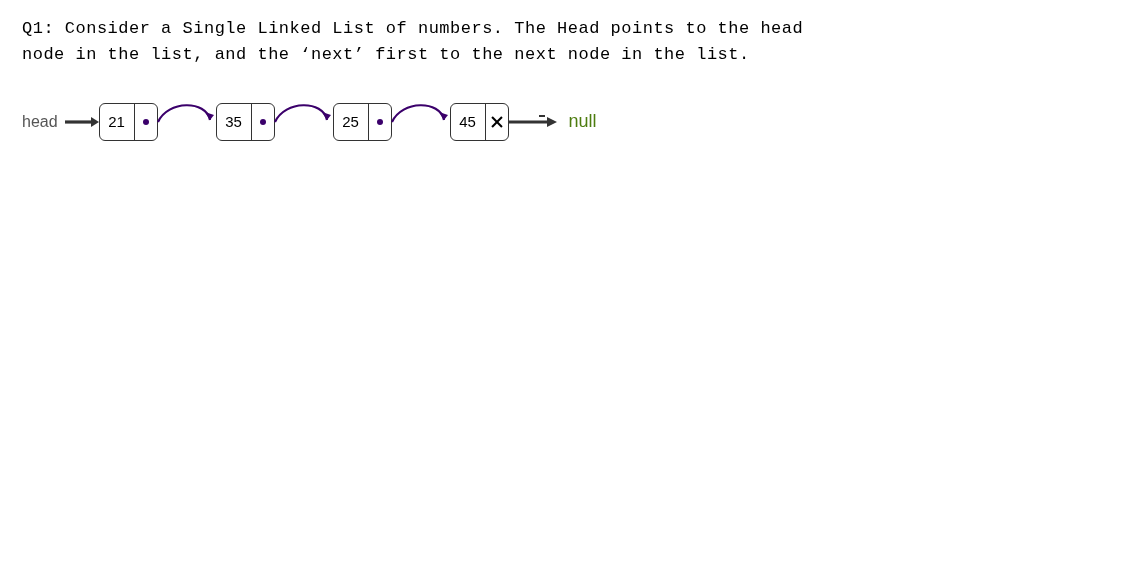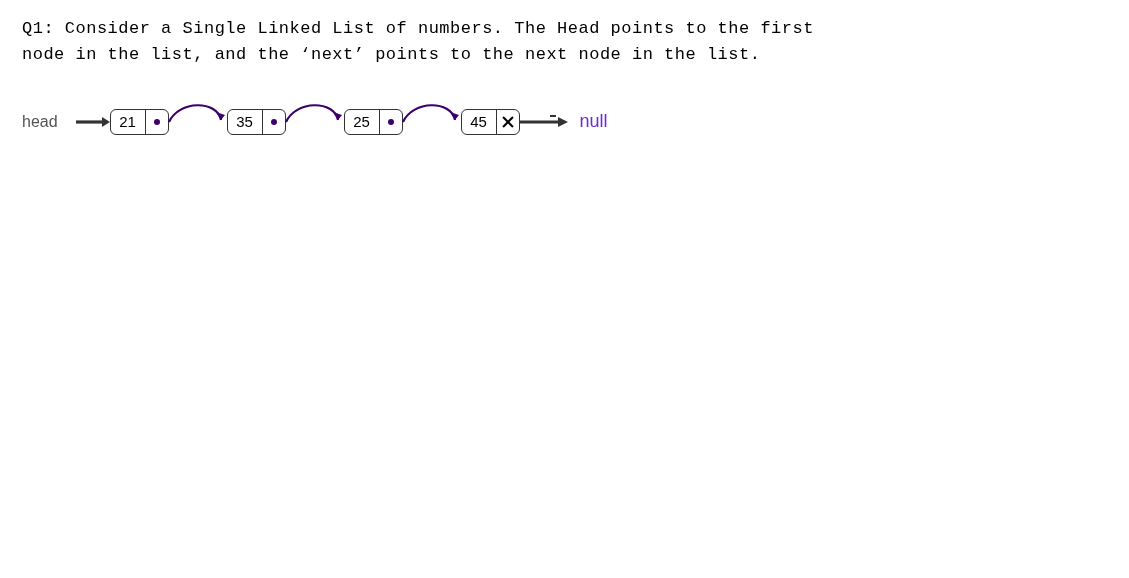--- a/index.html
+++ b/index.html
@@ -27,39 +27,39 @@
   }
   .diagram-row {
     display: flex;
     align-items: center;
     height: 50px;
   }
   .head-label {
     font-family: Arial, Helvetica, sans-serif;
     font-size: 16px;
     color: #555;
-    margin-right: 18px;
+    margin-right: 7px;
   }
   .null-label {
     font-family: Arial, Helvetica, sans-serif;
     font-size: 18px;
-    color: #6d28d9;
+    color: #4d7c0f;
     margin-left: 10px;
   }
   .arrow-head {
     width: 34px;
     height: 14px;
     display: flex;
     align-items: center;
   }
   .arrow-head svg { width: 100%; height: 100%; }
   .node {
     display: inline-flex;
     align-items: stretch;
-    height: 26px;
+    height: 38px;
     border: 1.4px solid #333;
     border-radius: 6px;
     overflow: hidden;
     box-sizing: border-box;
   }
   .node .val {
     width: 34px;
     display: flex;
     align-items: center;
     justify-content: center;
@@ -112,22 +112,22 @@
     margin-top: 14px;
     letter-spacing: 0.5px;
   }
 </style>
 </head>
 <body>
 
 <div class="page">
 
   <div class="qtext">
-    <div>Q1: Consider a Single Linked List of numbers. The Head points to the first</div>
-    <div>node in the list, and the ‘next’ points to the next node in the list.</div>
+    <div>Q1: Consider a Single Linked List of numbers. The Head points to the head</div>
+    <div>node in the list, and the ‘next’ first to the next node in the list.</div>
   </div>
 
   <div class="diagram">
     <div class="diagram-row">
 
       <span class="head-label">head</span>
 
       <span class="arrow-head">
         <svg viewBox="0 0 34 14">
           <line x1="0" y1="7" x2="26" y2="7" stroke="#333" stroke-width="3.2"></line>

